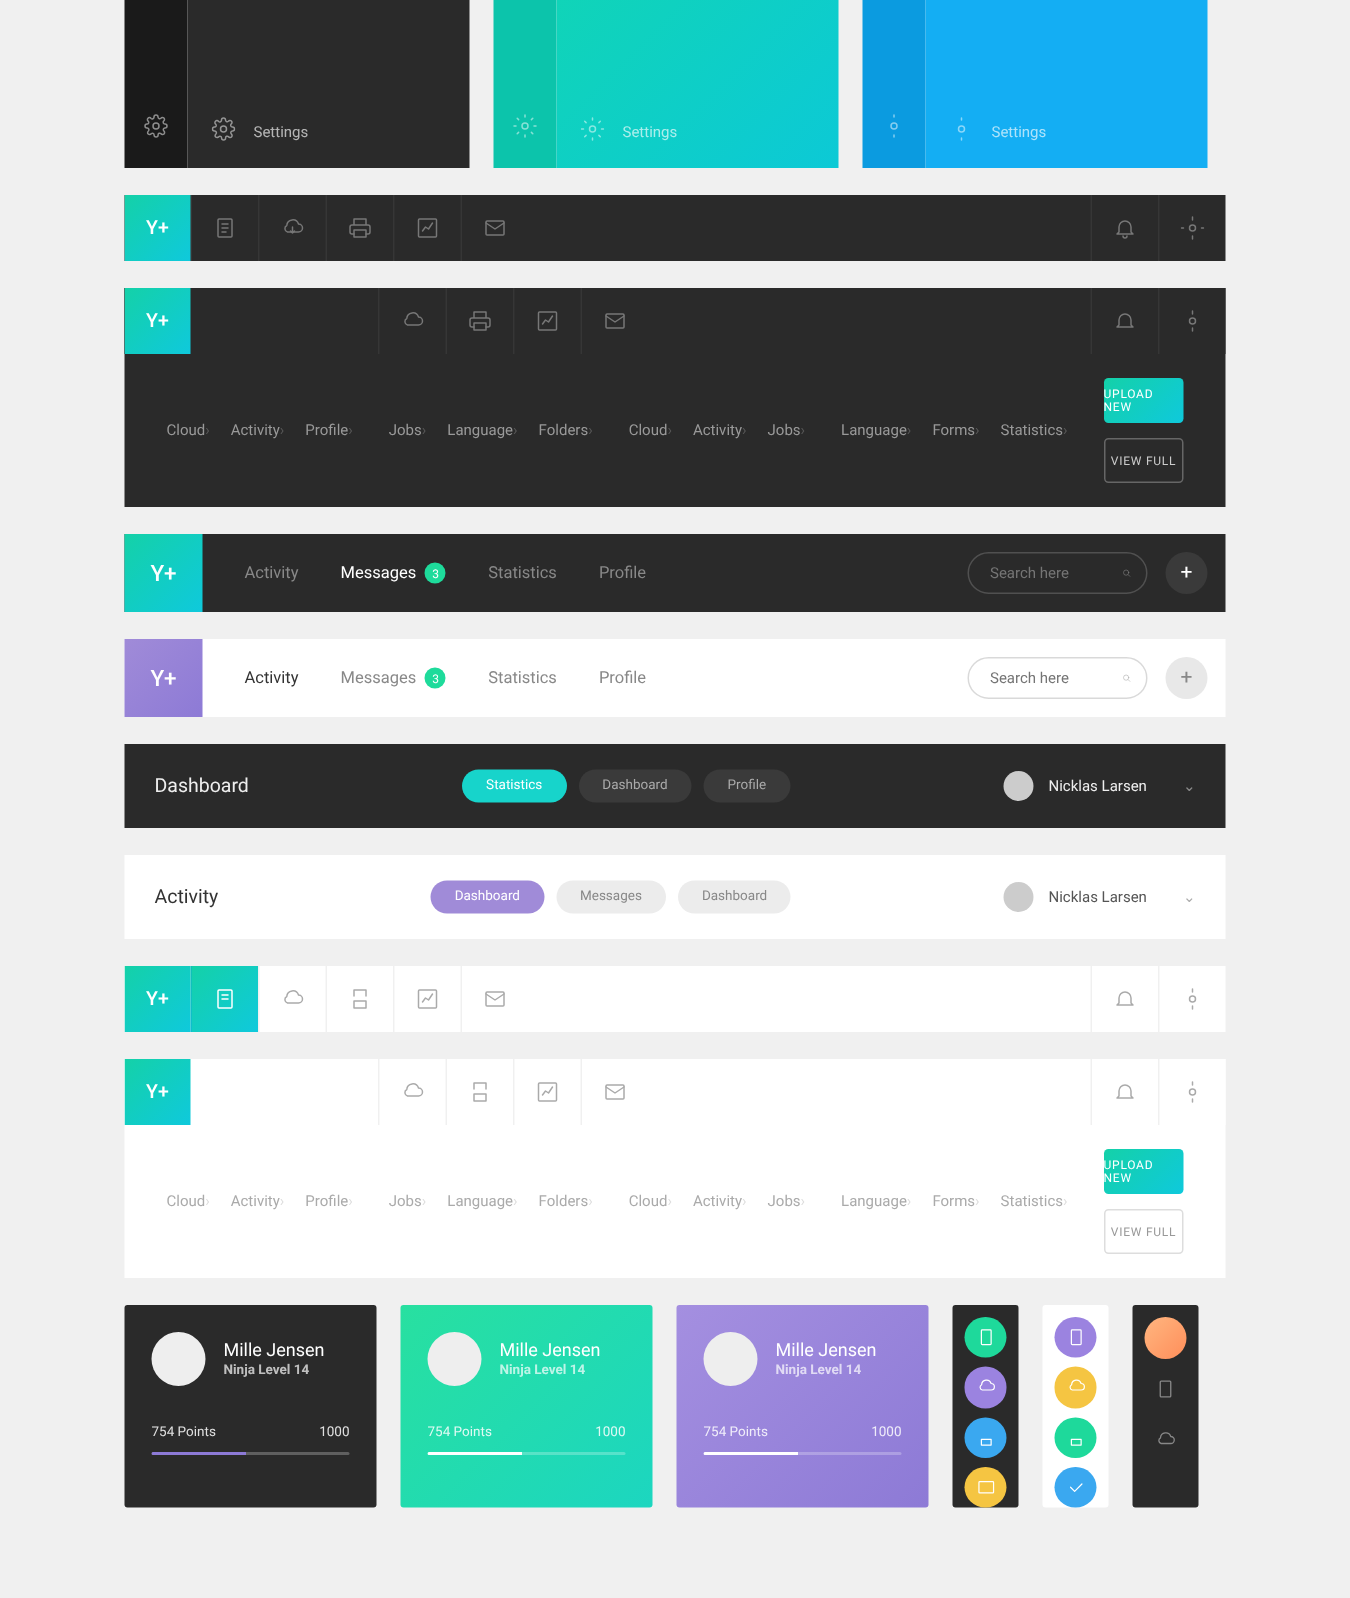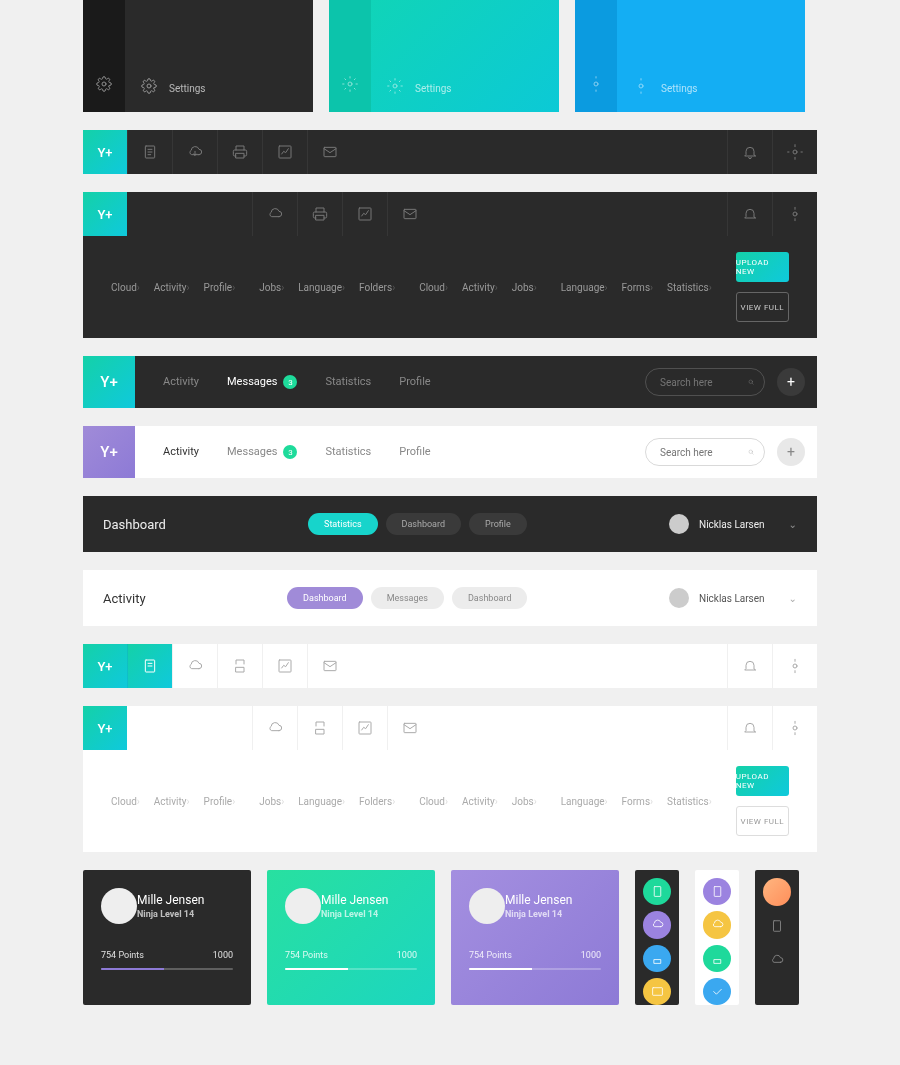--- a/index.html
+++ b/index.html
@@ -85,21 +85,21 @@
 .user-block{display:flex;align-items:center;gap:10px;font-size:10px;}
 .avatar-sm{width:20px;height:20px;border-radius:50%;background:#ccc;display:inline-block;}
 .dashrow .chev{opacity:.5;margin-left:14px;}
 
 
 .cards-row{display:flex;gap:16px;}
 .pcard{width:168px;height:135px;border-radius:2px;padding:18px;color:#fff;display:flex;flex-direction:column;}
 .pcard.dark{background:#2a2a2a;}
 .pcard.green{background:linear-gradient(135deg,#28e0a0,#1cd6c0);}
 .pcard.purple{background:linear-gradient(135deg,#a48fe0,#8d7ad6);}
-.pcard-head{display:flex;align-items:center;}
+.pcard-head{display:flex;gap:12px;align-items:center;}
 .avatar-md{width:36px;height:36px;border-radius:50%;background:#eee;display:inline-block;}
 .pcard-name{font-size:12px;}
 .pcard-sub{font-size:9px;opacity:.7;margin-top:2px;font-weight:bold;}
 .pcard-points{display:flex;justify-content:space-between;font-size:9px;margin-top:26px;opacity:.85;}
 .pcard-bar{height:2px;background:rgba(255,255,255,.25);margin-top:8px;border-radius:1px;overflow:hidden;}
 .pcard-bar .fill{height:100%;width:48%;background:#fff;}
 .pcard.dark .pcard-bar .fill{background:#8d7ad6;}
 
 
 .vcol{width:44px;height:135px;border-radius:2px;display:flex;flex-direction:column;align-items:center;gap:6px;padding-top:8px;}

